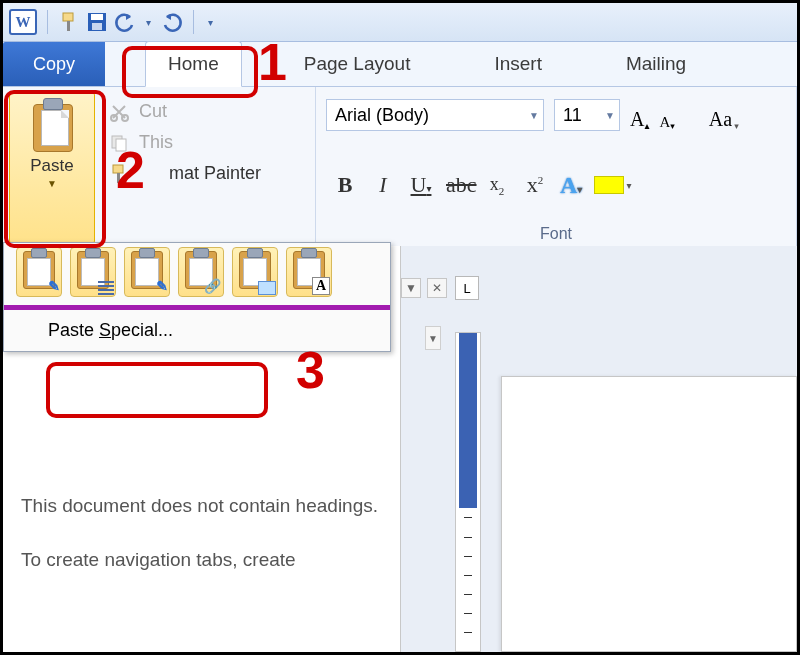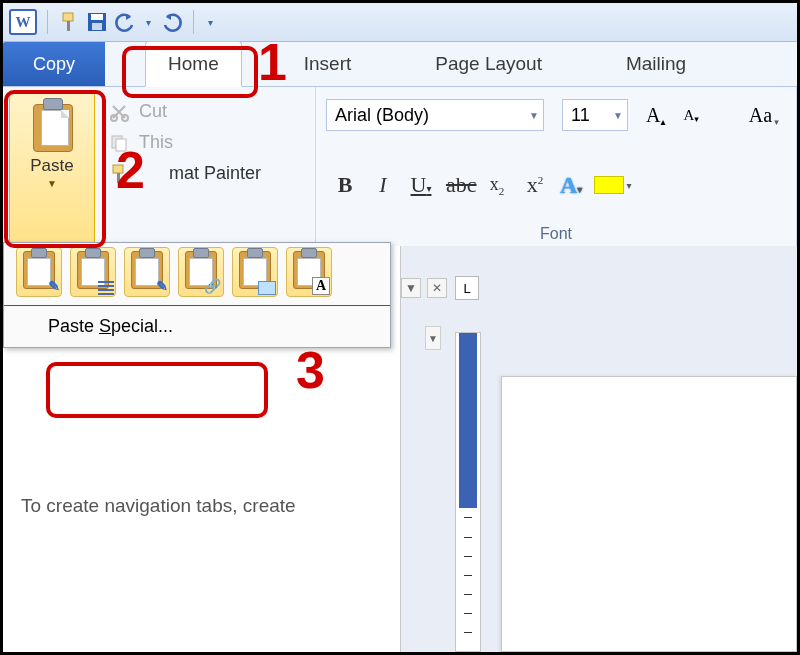--- a/index.html
+++ b/index.html
@@ -132,21 +132,21 @@
     gap: 10px;
     padding: 10px 0 0 14px;
     font-size: 18px;
     color: #555;
   }
   .clip-small-col .row { display:flex; align-items:center; gap:10px;}
   .clip-small-col svg { flex-shrink:0; }
   .dim { color:#a8a8a8;text-align:center; }
 
   
-  .font-top { display:flex; align-items:center; gap:18px; padding:8px 4px;}
+  .font-top { display:flex; align-items:flex-end; gap:10px; padding:8px 4px;}
   .combo {
     background:#fff; border:1px solid #b5c7e4; height:30px;
     display:flex; align-items:center; padding:0 8px; font-size:18px;
     position:relative;
   }
   .combo .arrow{ position:absolute; right:4px; top:50%; transform:translateY(-50%);
     font-size:10px; color:#647aa0;}
   .font-name { width: 200px; }
   .font-size { width: 48px; }
   .font-btn { font-family:"Times New Roman",serif; font-size:20px; display:flex; align-items:flex-end;}
@@ -204,21 +204,21 @@
   .paste-opt .badge.paint{ color:#2a6fd6;}
   .paste-opt .badge.lines::before{
     content:""; display:block; width:16px; height:14px;
     background:repeating-linear-gradient(#4a6aa8 0 2px, transparent 2px 4px);
   }
   .paste-opt .badge.link{ color:#3a66b7;}
   .paste-opt .badge.pic{ width:16px; height:12px; background:#bfe0ff; border:1px solid #5a8fd6;}
   .paste-opt .badge.textA{ background:#fff; border:1px solid #888; width:16px; height:16px;
     display:flex;align-items:center;justify-content:center;}
 
-  .paste-menu .menu-item{ padding:10px 14px 10px 44px; border-top:1px solid #a21caf;}
+  .paste-menu .menu-item{ padding:10px 14px 10px 44px; border-top:5px solid #a21caf;}
 
   
   .workspace {
     position:absolute; left:3px; right:3px; top:246px; bottom:3px;
     display:flex; z-index:10;
   }
   .nav-pane {
     width: 398px;
     background:#fff;
     border-right:1px solid #c8c8c8;
@@ -313,22 +313,22 @@
         <path d="M10 3 L5 6 L10 9 Z" fill="#3a66b7"></path>
       </svg>
   </span>
   <div class="sep"></div>
   <span class="down-caret">▾</span>
 </div>
 
 <div class="tabs">
   <div class="tab-file">Copy</div>
   <div class="tab active">Home</div>
+  <div class="tab">Page Layout</div>
   <div class="tab">Insert</div>
-  <div class="tab">Page Layout</div>
   <div class="tab">Mailing</div>
 </div>
 
 <div class="ribbon">
   <div class="group group-clipboard">
     <div class="clipboard-row">
       <div class="paste-big">
         <div class="clip-icon">
           <div class="clip-board"></div>
             <div class="clip-page"></div>
@@ -393,20 +393,21 @@
           </div>
           <span style="font-size:10px;color:#5a5a5a">▾</span>
       </div>
     </div>
     <div class="group-label">Font</div>
   </div>
 </div>
 
 <div class="workspace">
   <div class="nav-pane">
+    <div class="para">This document does not contain headings.</div>
     <div class="para">To create navigation tabs, create</div>
   </div>
   <div class="doc-area">
     <div class="hdr-ctrls">
       <div class="pill">▼</div>
       <div class="pill">✕</div>
     </div>
     <div class="tab-L">L</div>
     <div class="options-arrow">▼</div>
     <div class="vruler">

